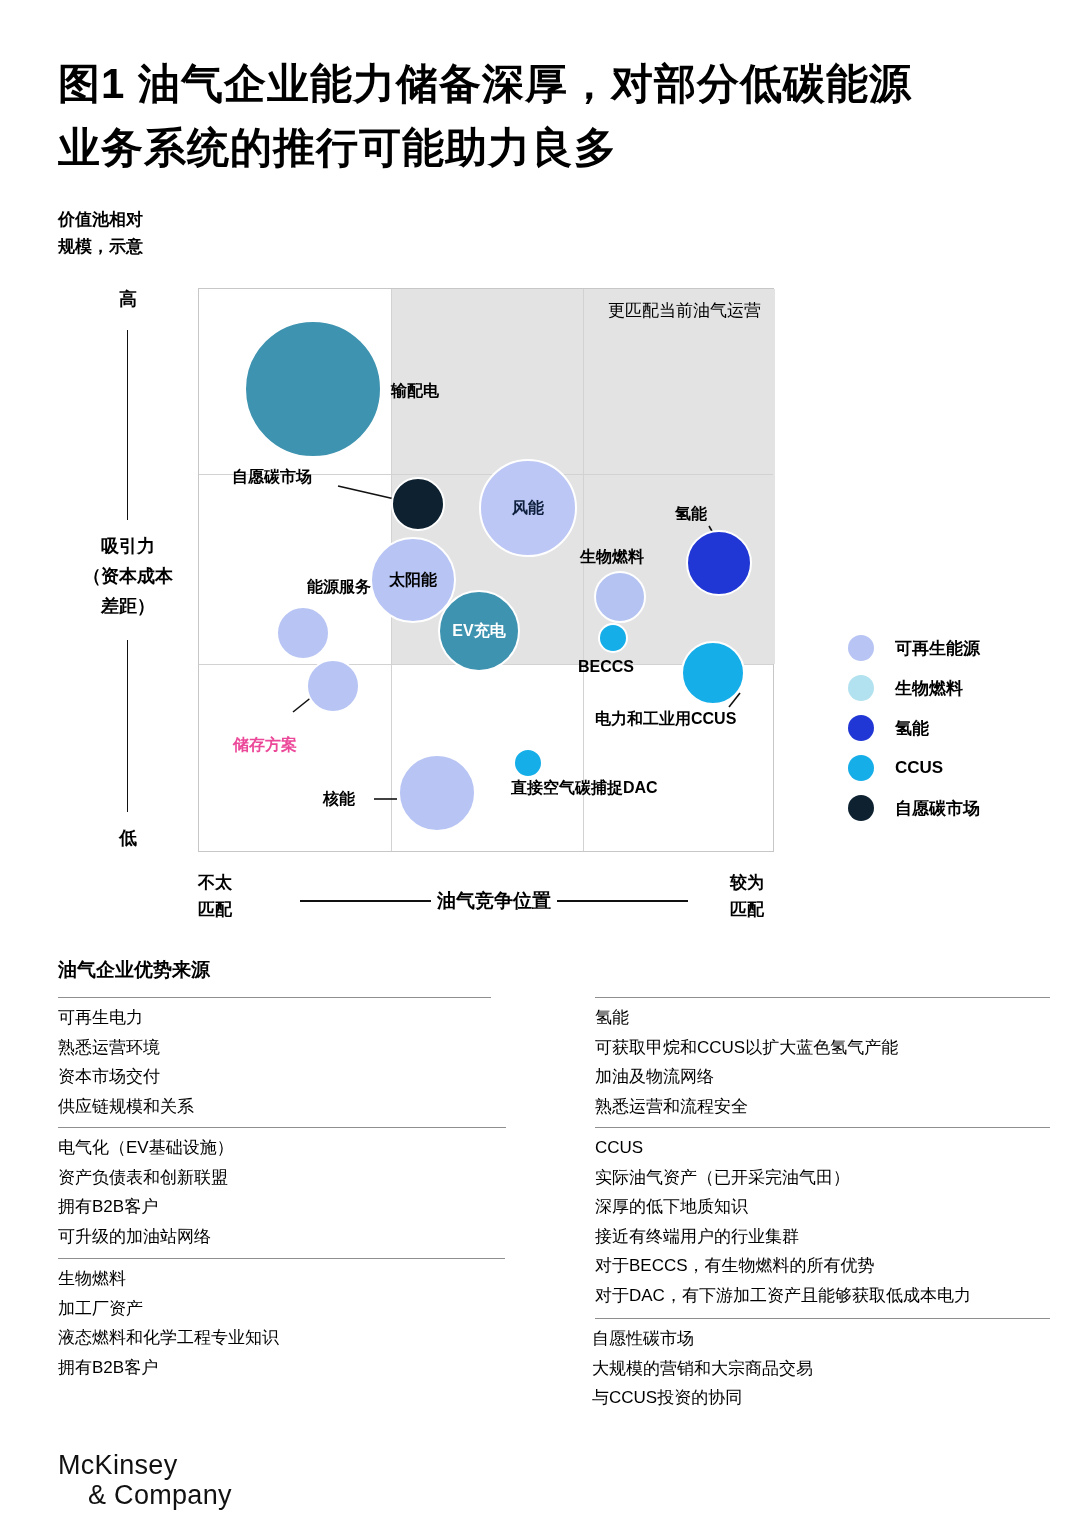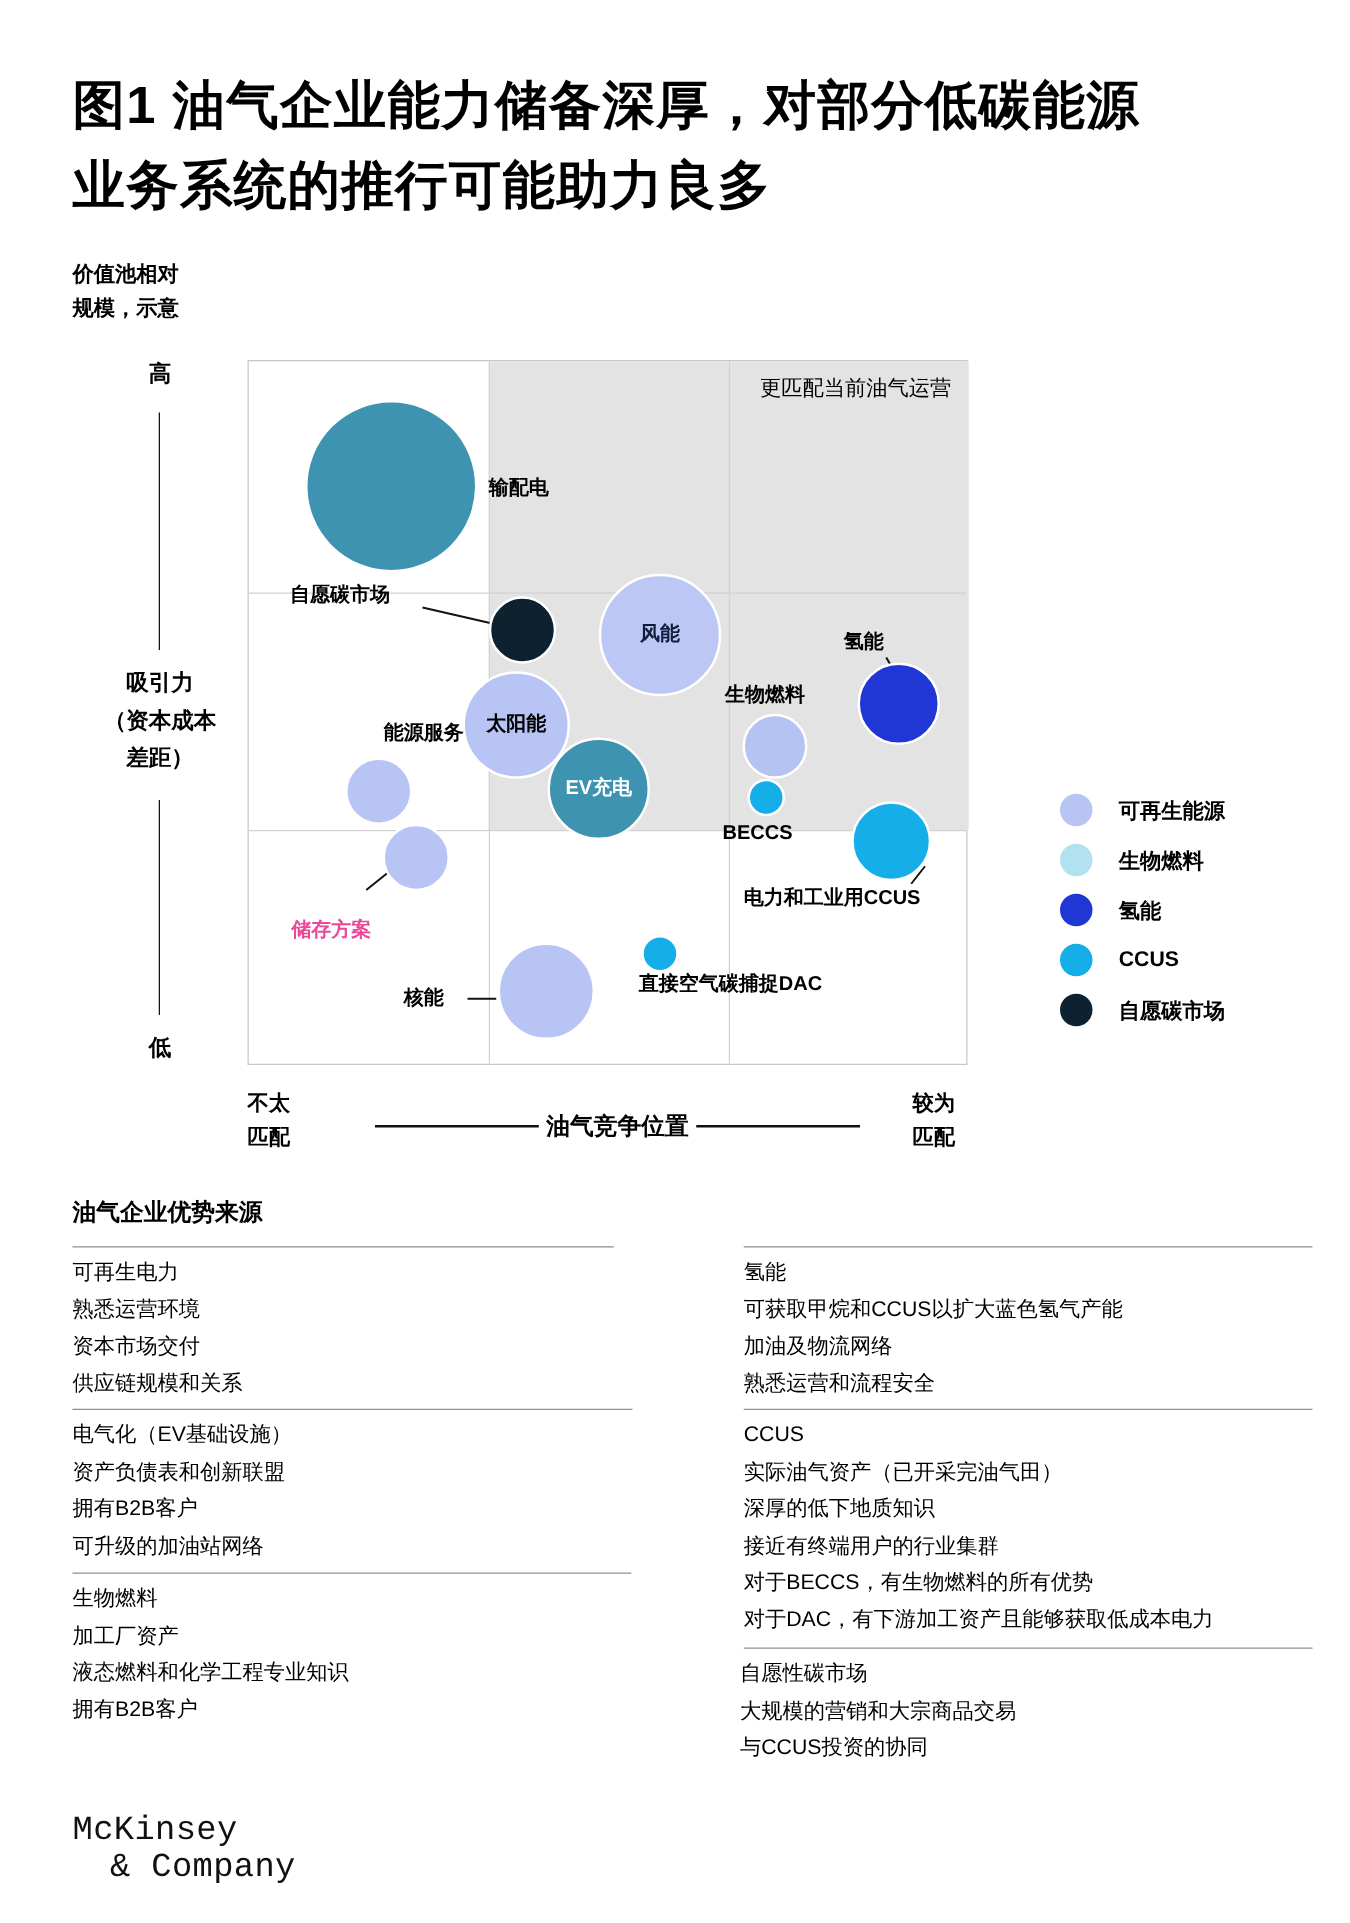--- a/index.html
+++ b/index.html
@@ -44,21 +44,21 @@
   }
   .x-center .rule { flex:1; height:2px; background:#111; }
   .x-center .x-title { font-size:19px; font-weight:bold; padding:0 6px; white-space:nowrap; }
   #legend { left:848px; top:628px; width:225px; }
   .legend-row { position:relative; height:40px; display:flex; align-items:center; }
   .legend-dot { width:26px; height:26px; border-radius:50%; flex:0 0 26px; }
   .legend-text { font-size:17px; margin-left:21px; white-space:nowrap;font-weight:bold; }
   .adv-heading { left:58px; top:957px; font-size:19px; font-weight:bold; }
   .adv-rule { position:absolute; height:1px; background:#8f8f8f; }
   .adv-group { position:absolute; font-size:17px; line-height:29.5px; white-space:nowrap; }
-  .logo { left:58px; top:1450px; font-family:Liberation Mono, monospace; font-size:27px; line-height:30px; color:#111; letter-spacing:0.3px; }
+  .logo { left:58px; top:1450px; font-family:Liberation Sans, sans-serif; font-size:27px; line-height:30px; color:#111; letter-spacing:0.3px; }
   .logo .l2 { padding-left:30px; }
 </style>
 </head>
 <body>
 
 <div class="abs title">
   <div>图1 油气企业能力储备深厚，对部分低碳能源</div>
   <div>业务系统的推行可能助力良多</div>
 </div>
 

